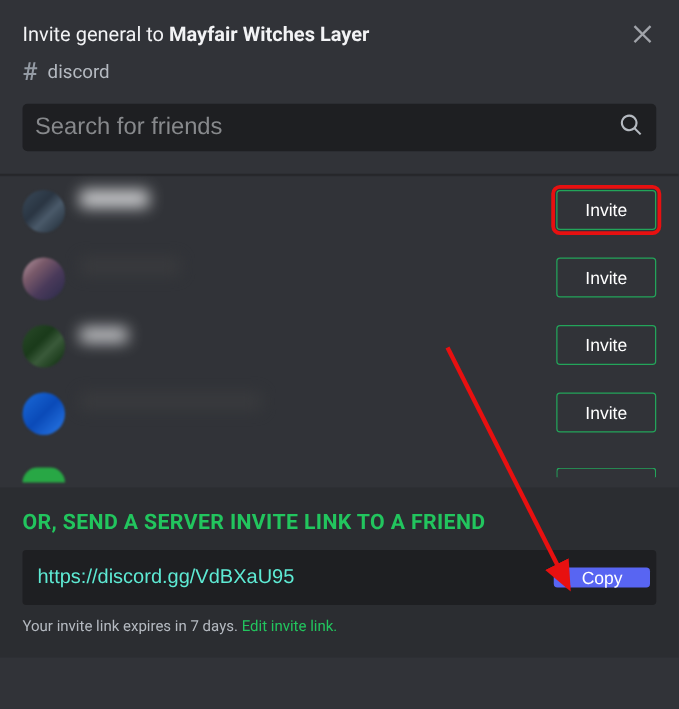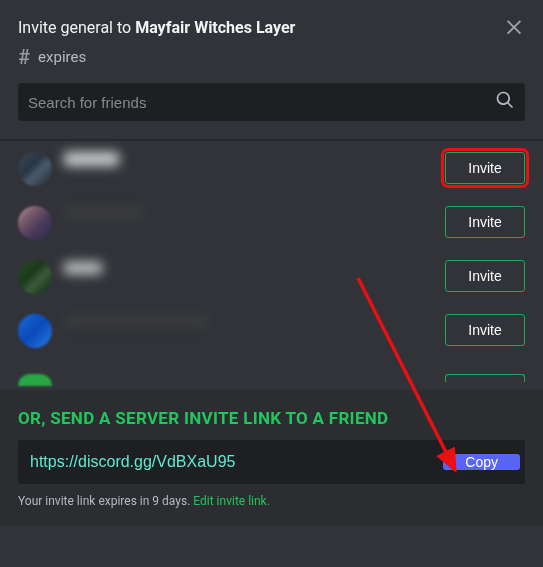--- a/index.html
+++ b/index.html
@@ -7,21 +7,21 @@
   .modal { width: 543px; height: 567px; position: relative; }
   .header { padding: 18px 18px 0 18px; }
   .title-row { display: flex; justify-content: space-between; align-items: flex-start; }
   .title { font-size: 16px; font-weight: 400; color: #f2f3f5; line-height: 1.3; }
   .title .strong { font-weight: 700; }
   .close { color: #a1a4aa; cursor: pointer; padding: 2px; margin-top: -5px; margin-right: -2px; }
   .close svg { width: 22px; height: 22px; display: block; }
   .channel { display: flex; align-items: center; gap: 8px; color: #b5bac1; font-size: 15px; margin-top: 6px; }
   .channel .hash { color: #949ba4; font-weight: 500; font-size: 20px; }
   .search-wrap { margin-top: 14px; background: #1e1f22; border-radius: 4px; display: flex; align-items: center; height: 38px; padding: 0 10px; }
-  .search { flex: 1; background: transparent; border: none; outline: none; color: #86efac; font-size: 15px; }
+  .search { flex: 1; background: transparent; border: none; outline: none; color: #86efac; font-size: 19px; }
   .search::placeholder { color: #87898c; }
   .search-icon { color: #b5bac1; }
   .divider { height: 1px; background: #26272a; margin-top: 18px; box-shadow: 0 1px 0 rgba(0,0,0,0.2); }
   .friends { padding: 12px 18px 0 18px; }
   .friend { display: flex; align-items: flex-start; height: 54px; }
   .avatar { width: 34px; height: 34px; border-radius: 50%; flex-shrink: 0; margin-right: 12px; }
   .av1 { background: linear-gradient(135deg, #3a4a5a 0%, #2a3542 40%, #4a5a6a 60%, #1f2a35 100%); filter: blur(1px); }
   .av2 { background: linear-gradient(135deg, #b89aa5 0%, #7a5a6a 30%, #4a3a5a 60%, #2a2a4a 100%); filter: blur(1px); }
   .av3 { background: linear-gradient(135deg, #2a4a2a 0%, #1a3a1a 40%, #3a5a3a 60%, #0a2a0a 100%); filter: blur(1px); }
   .av4 { background: linear-gradient(135deg, #1a6ad8 0%, #0a4ab8 50%, #2a7ae8 100%); filter: blur(1px); }
@@ -55,21 +55,21 @@
         <span>Invite general to </span><span class="strong">Mayfair Witches Layer</span>
       </div>
       <div class="close">
         <svg viewBox="0 0 24 24">
             <path fill="currentColor" d="M18.3 5.71 12 12.01l-6.3-6.3-1.41 1.41 6.3 6.3-6.3 6.29 1.41 1.42 6.3-6.3 6.3 6.3 1.41-1.42-6.3-6.29 6.3-6.3z"></path>
           </svg>
       </div>
     </div>
     <div class="channel">
       <span class="hash">#</span>
-      <span>expires</span>
+      <span>discord</span>
     </div>
     <div class="search-wrap">
       <input class="search" type="text" placeholder="Search for friends" style="">
       <span class="search-icon">
         <svg width="20" height="20" viewBox="0 0 24 24">
             <path fill="currentColor" d="M10 2a8 8 0 0 1 6.32 12.9l5.39 5.39-1.42 1.42-5.39-5.39A8 8 0 1 1 10 2zm0 2a6 6 0 1 0 0 12 6 6 0 0 0 0-12z"></path>
           </svg>
       </span>
     </div>
   </div>
@@ -103,21 +103,21 @@
     </div>
   </div>
 
   <div class="footer">
     <div class="footer-title">OR, SEND A SERVER INVITE LINK TO A FRIEND</div>
     <div class="link-row">
       <input class="link-input" type="text" readonly="" value="https://discord.gg/VdBXaU95" style="">
       <button class="copy-btn">Copy</button>
     </div>
     <div class="expire">
-      <span>Your invite link expires in 9 days. </span><span class="edit">Edit invite link.</span>
+      <span>Your invite link expires in 7 days. </span><span class="edit">Edit invite link.</span>
     </div>
   </div>
 
   <svg class="arrow" width="150" height="230">
     <defs>
       <marker id="ah" markerWidth="8" markerHeight="8" refX="6" refY="3" orient="auto">
         <path d="M0,0 L7,3 L0,6 Z" fill="#e81010"></path>
       </marker>
     </defs>
     <line x1="8" y1="8" x2="105" y2="200" stroke="#e81010" stroke-width="3.5" marker-end="url(#ah)"></line>

